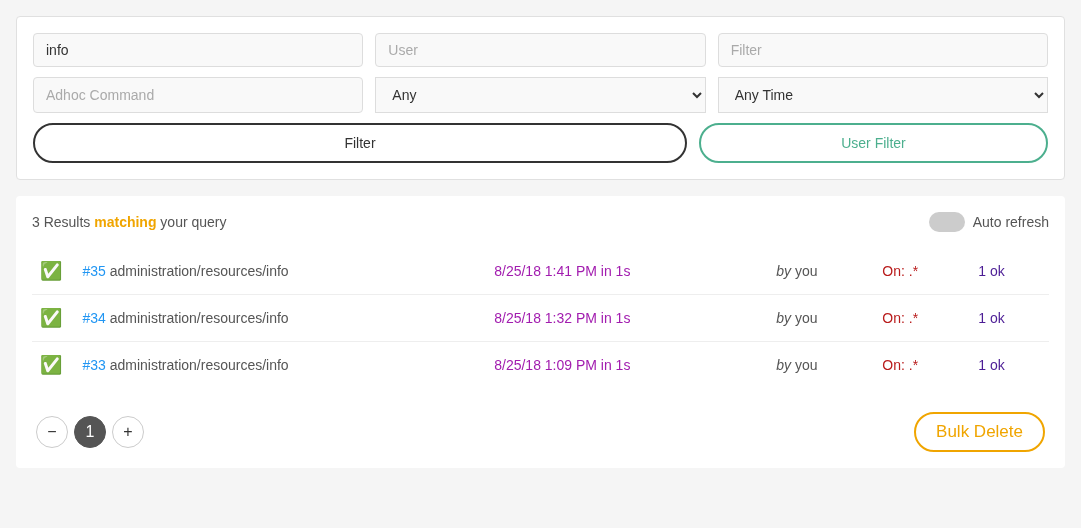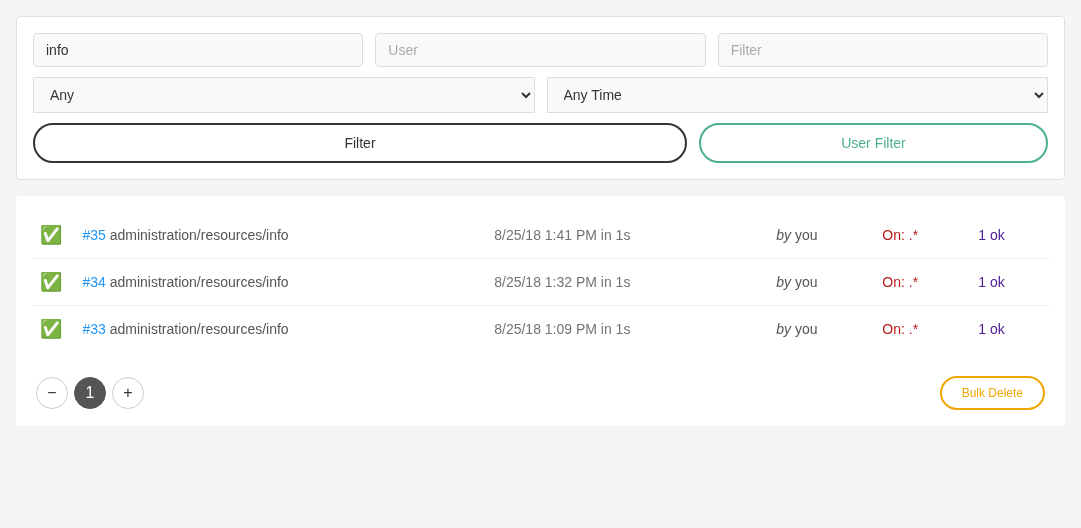--- a/index.html
+++ b/index.html
@@ -134,21 +134,21 @@
     .result-link {
       color: #2196f3;
       text-decoration: none;
       font-weight: 500;
       text-align: center;
     }
     .result-path {
       color: #555;
     }
     .result-time {
-      color: #737373;
+      color: #a21caf;
       white-space: nowrap;
     }
     .result-by {
       color: #555;
       white-space: nowrap;
     }
     .result-by em {
     }
     .result-on {
       color: #b91c1c;
@@ -187,51 +187,61 @@
       background: #555;
       color: #fff;
       border-color: #555;
     }
     .btn-bulk-delete {
       padding: 8px 20px;
       border: 2px solid #f0a500;
       border-radius: 20px;
       background: transparent;
       color: #f0a500;
-      font-size: 12px;
+      font-size: 17px;
       font-weight: 500;
       cursor: pointer;
     }
   </style>
 </head>
 <body>
 
 <div class="page-container">
 
   <div class="filter-section">
     <div class="filter-row">
       <input class="filter-input" value="info" placeholder="" style="">
       <input class="filter-input" placeholder="User" style="">
       <input class="filter-input" placeholder="Filter" style="">
     </div>
     <div class="filter-row">
+      <input class="filter-input" placeholder="Adhoc Command" style="">
       <select class="filter-select">
         <option>Any</option>
       </select>
       <select class="filter-select">
         <option>Any Time</option>
       </select>
     </div>
     <div class="filter-actions">
       <button class="btn-filter">Filter</button>
       <button class="btn-save-filter">User Filter</button>
     </div>
   </div>
 
   <div class="results-section">
+    <div class="results-header">
+      <div class="results-count">
+        3 Results <span>matching</span> your query
+      </div>
+      <div class="auto-refresh">
+        <div class="toggle-checkbox"></div>
+        <span>Auto refresh</span>
+      </div>
+    </div>
 
     <table class="results-table">
       <tbody id="results-tbody">
       <tr>
       <td style="width:32px;">
         <span class="result-status-icon">✅</span>
       </td>
       <td>
         <a class="result-link" href="#">#35</a>
         <span class="result-path"> administration/resources/info</span>

